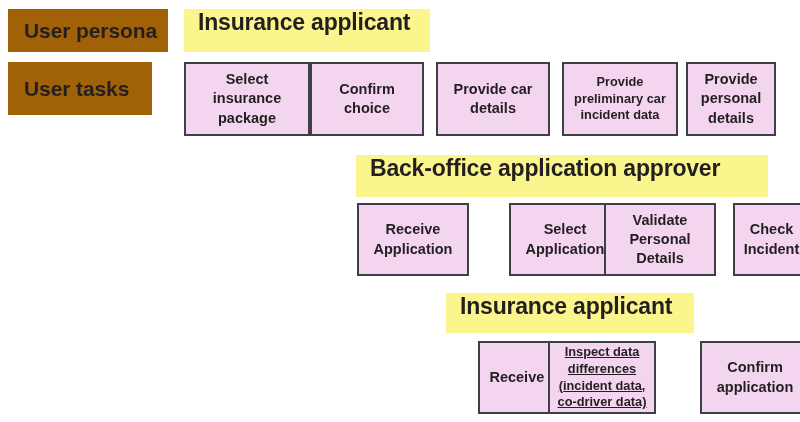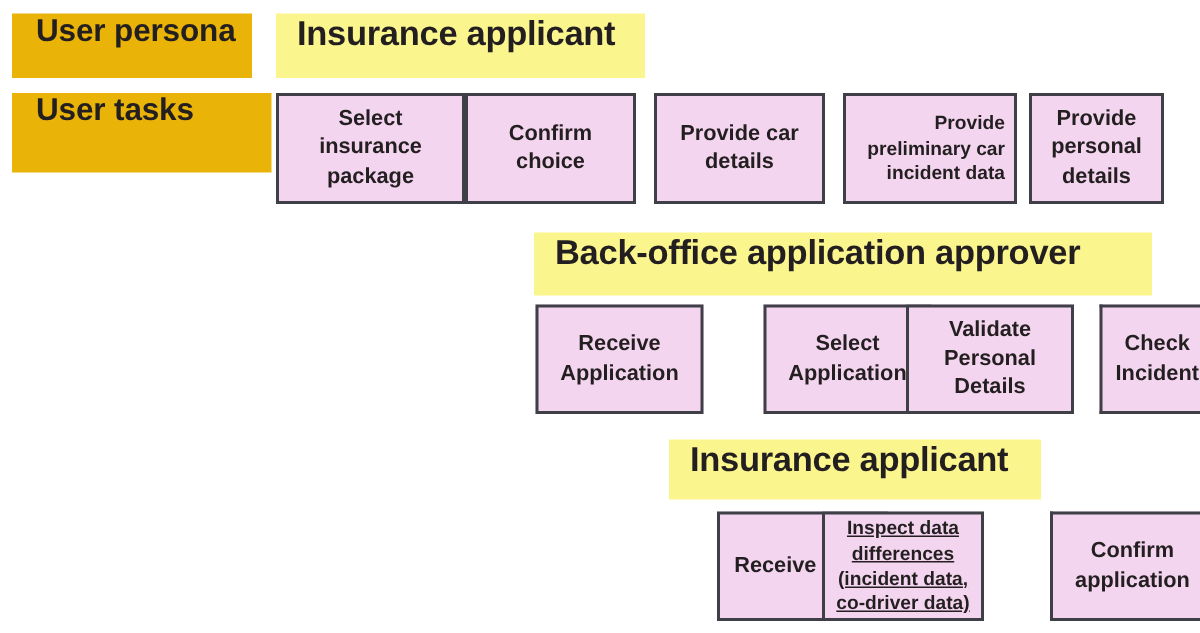--- a/index.html
+++ b/index.html
@@ -20,22 +20,23 @@
     position: absolute;
     left: 0;
     top: 0;
     width: 800px;
     height: 422px;
   }
 
   
   .row-label {
     position: absolute;
-    background: #eab308;
+    background: #a16207;
     display: flex;
+    align-items: center;
     padding-left: 16px;
     box-sizing: border-box;
     color: #231f20;
     font-size: 21px;
     font-weight: bold;
     letter-spacing: -0.1px;
     white-space: nowrap;
   }
 
   
@@ -84,41 +85,41 @@
 </style>
 </head>
 <body>
 
 <div id="canvas">
 
   <div class="row-label" style="left:8px; top:9px; width:160px; height:43px;">
     <span>User persona</span>
   </div>
 
-  <div class="row-label" style="left:8px; top:62px; width:173px; height:53px;">
+  <div class="row-label" style="left:8px; top:62px; width:144px; height:53px;">
     <span>User tasks</span>
   </div>
 
   <div class="persona-band" style="left:184px; top:9px; width:246px; height:43px;">
     <span>Insurance applicant</span>
   </div>
 
   <div class="task-box" style="left:184px; top:62px; width:126px; height:74px;">
     <span class="label">Select insurance package</span>
   </div>
 
   <div class="task-box" style="left:310px; top:62px; width:114px; height:74px;">
     <span class="label">Confirm choice</span>
   </div>
 
   <div class="task-box" style="left:436px; top:62px; width:114px; height:74px;">
     <span class="label">Provide car details</span>
   </div>
 
-  <div class="task-box small" style="left:562px; top:62px; width:116px; height:74px;text-align:right;">
+  <div class="task-box small" style="left:562px; top:62px; width:116px; height:74px;">
     <span class="label">Provide preliminary car incident data</span>
   </div>
 
   <div class="task-box" style="left:686px; top:62px; width:90px; height:74px;">
     <span class="label">Provide personal details</span>
   </div>
 
   <div class="persona-band" style="left:356px; top:155px; width:412px; height:42px;">
     <span>Back-office application approver</span>
   </div>

